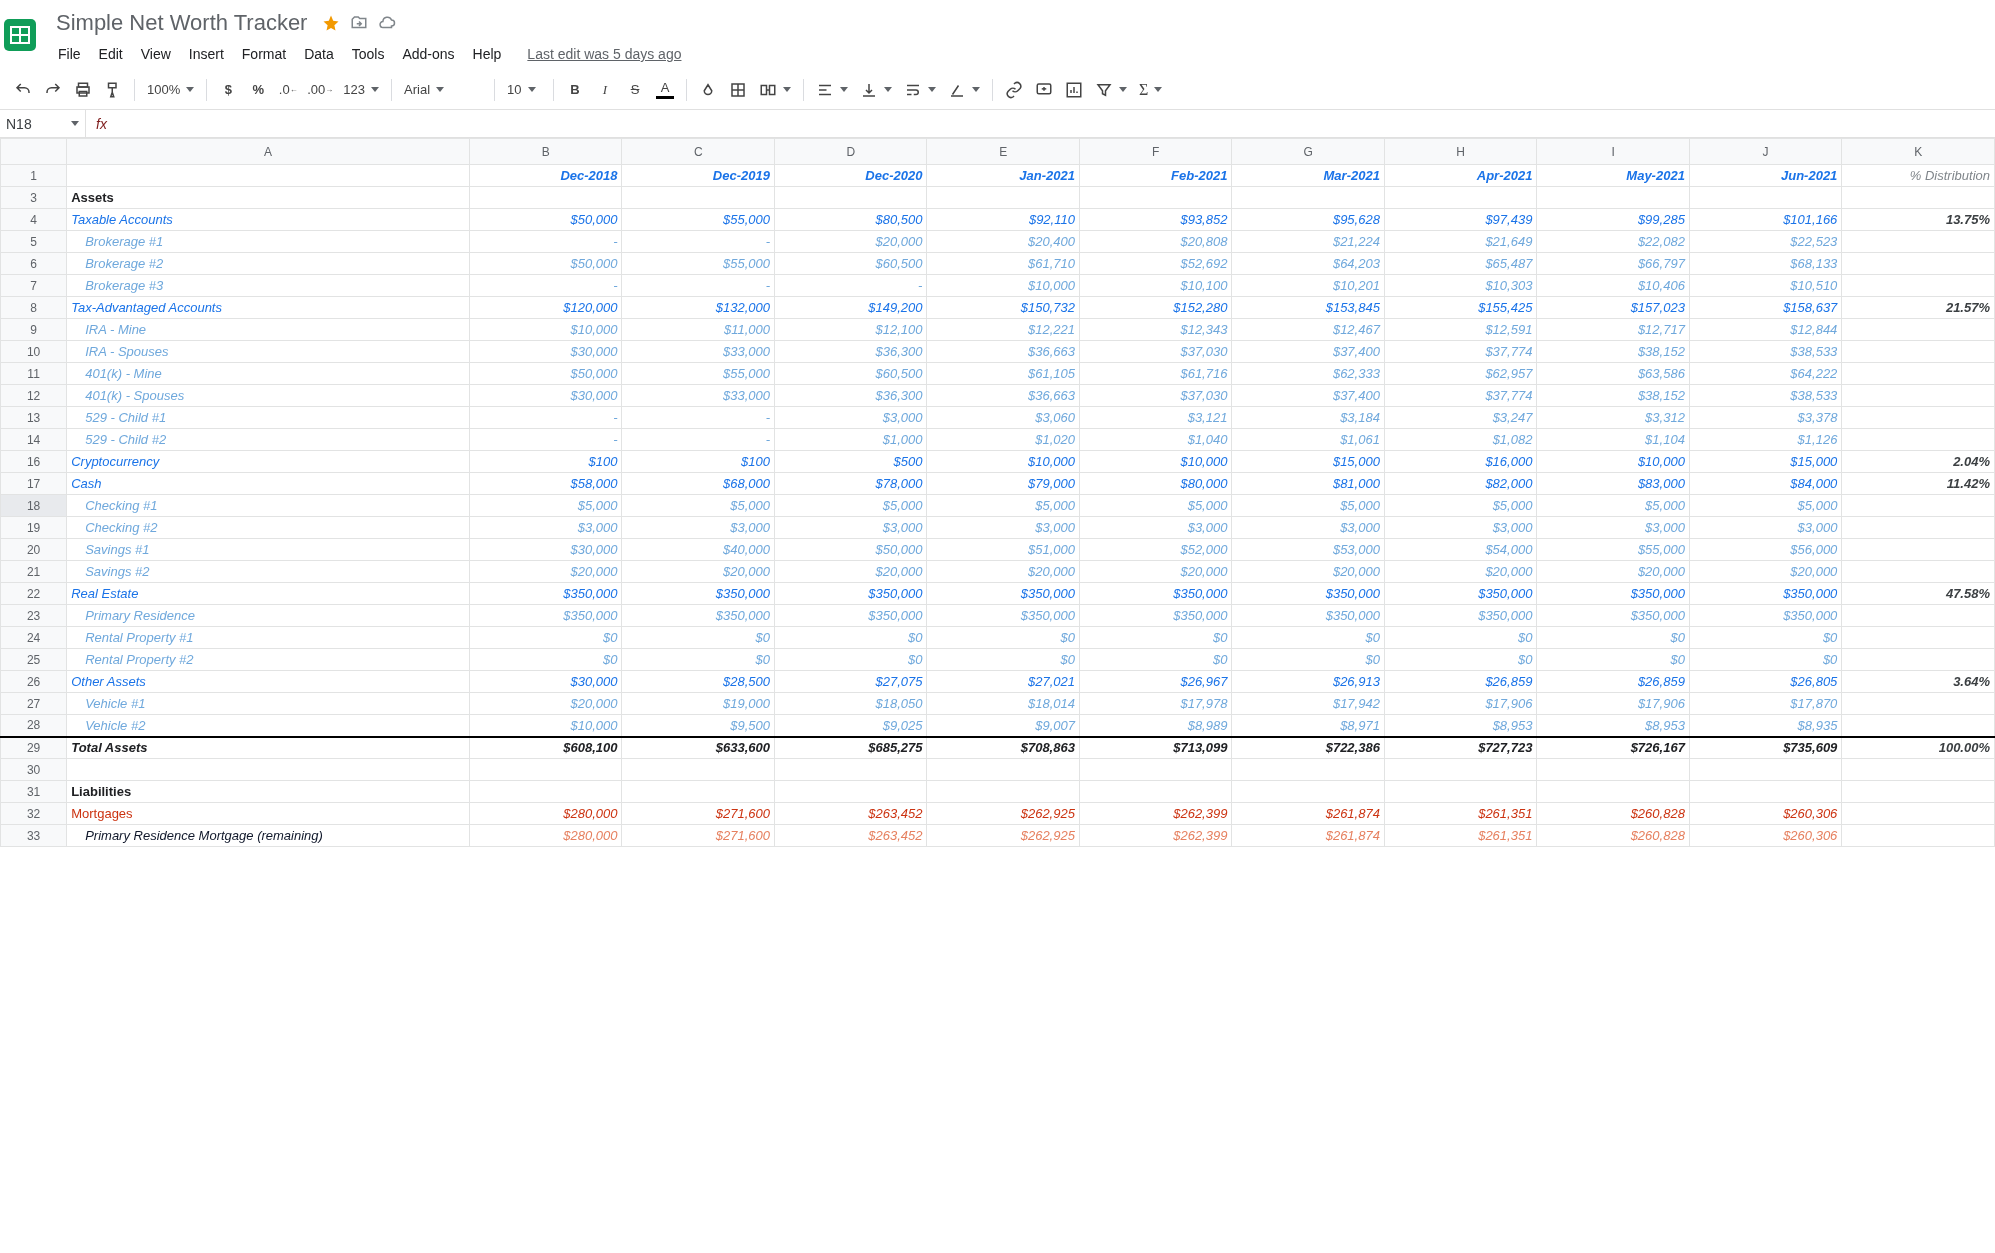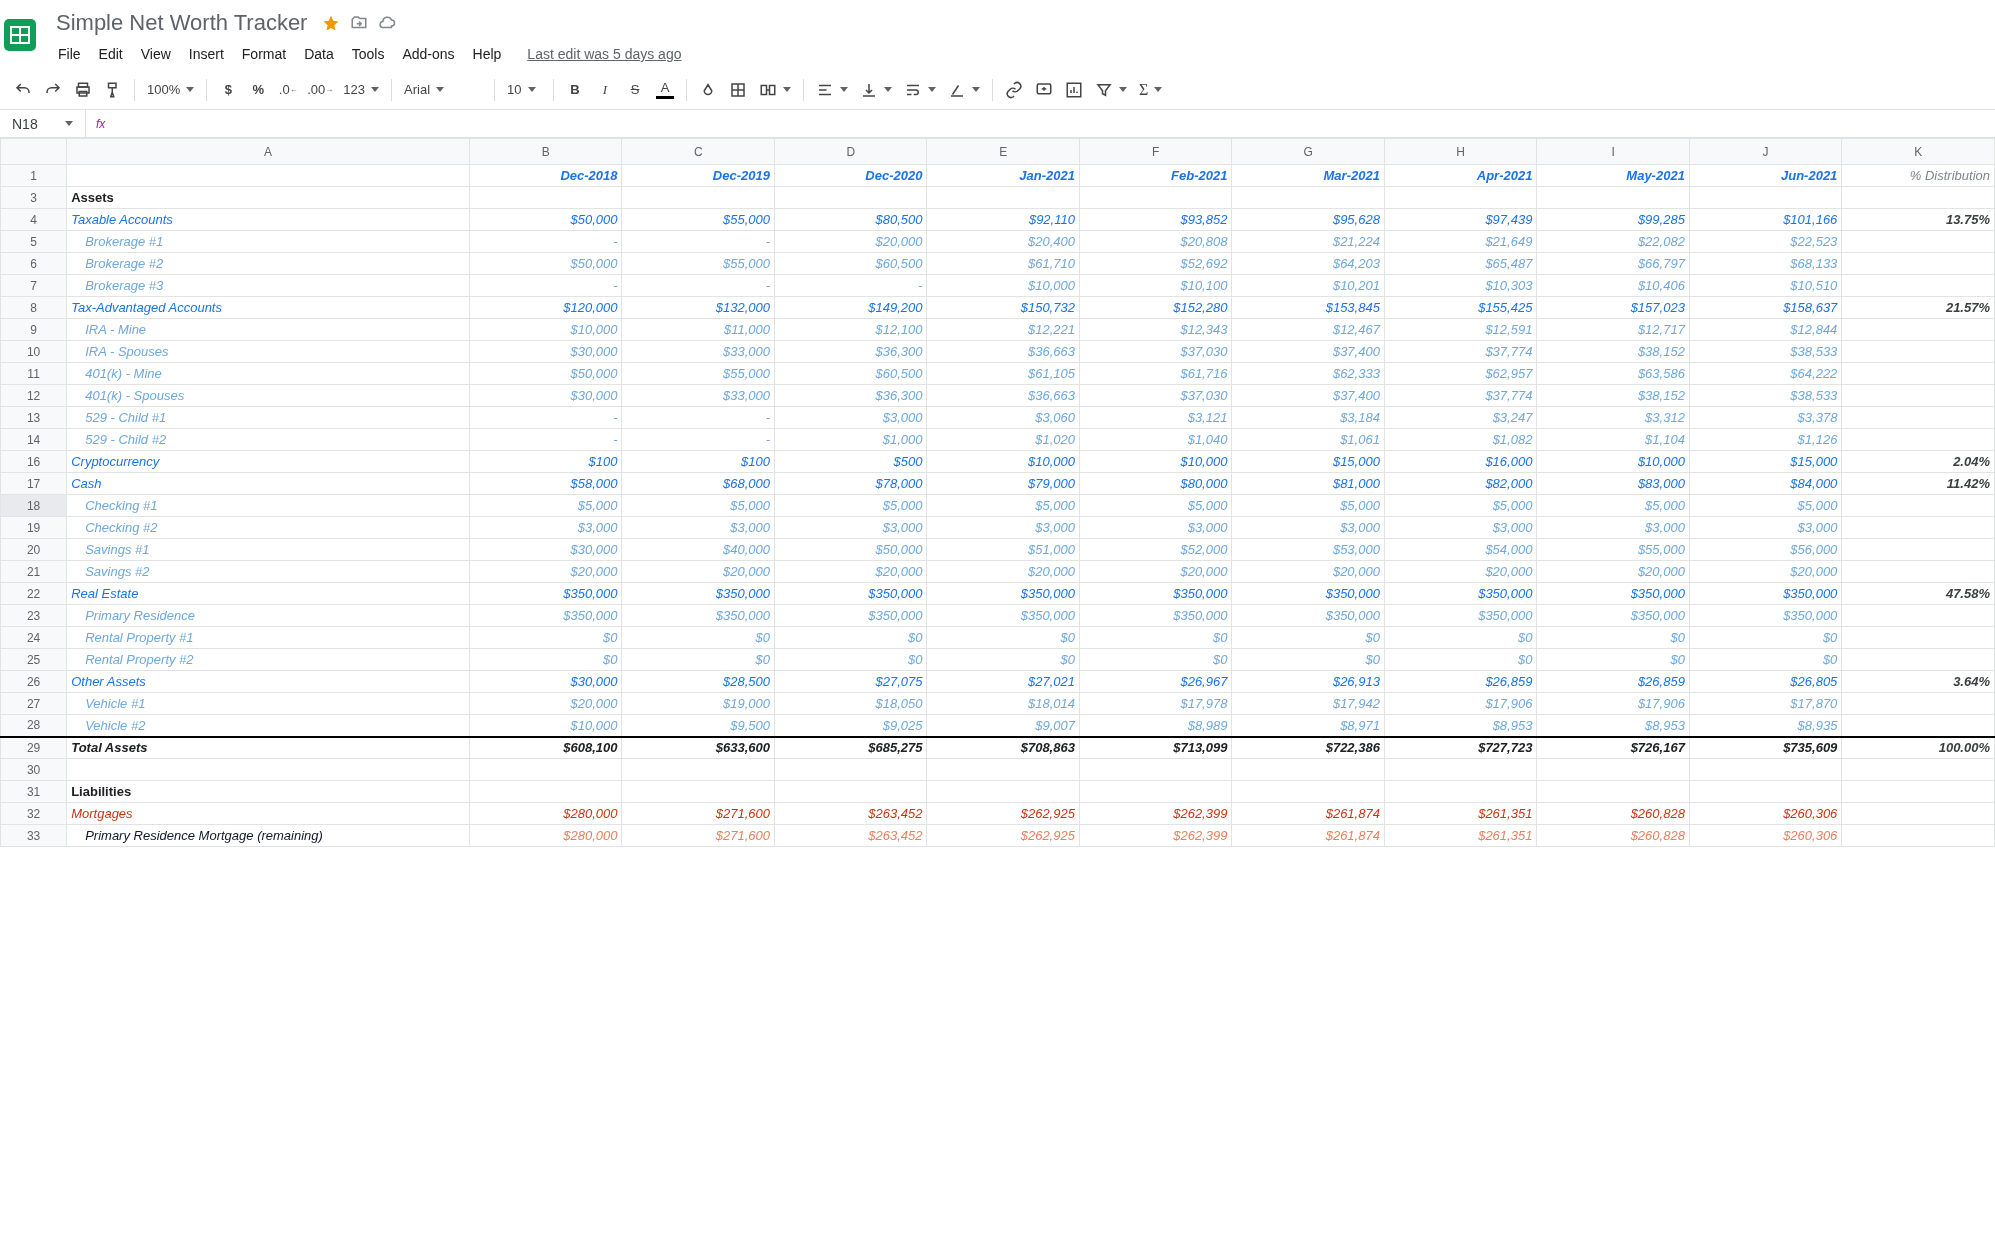--- a/index.html
+++ b/index.html
@@ -132,33 +132,33 @@
 
 .namebox-row {
   display: flex;
   align-items: center;
   border-bottom: 1px solid #e0e0e0;
   height: 28px;
 }
 .name-box {
   width: 86px;
   border-right: 1px solid #e0e0e0;
-  padding: 0 12px;
+  padding: 0 6px;
   font-size: 14px;
   color: #3c4043;
   height: 100%;
   display: flex;
   align-items: center;
   justify-content: space-between;
 }
 .fx-icon {
   padding: 0 10px;
-  color: #a21caf;
+  color: #7f1d1d;
   font-style: italic;
-  font-size: 12px;
+  font-size: 14px;
 }
 .fx-input {
   flex: 1;
   border: none;
   outline: none;
   font-size: 14px;
   height: 100%;
 }
 
 
@@ -201,21 +201,21 @@
 }
 .col-a { width: 280px; text-align: left; }
 .col-val { width: 106px; text-align: right; }
 .col-k { width: 106px; text-align: right; }
 
 
 .hdr-month { color: #1a73e8; font-weight: 700; font-style: italic; text-align: right; }
 .hdr-dist { color: #80868b; font-style: italic; text-align: right; }
 .section-head { font-weight: 700; }
 .cat-main { color: #1a73e8; font-style: italic; }
-.cat-main-red { color: #cc3311; font-style: italic; }
+.cat-main-red { color: #cc3311; }
 .cat-sub { color: #6fa8dc; font-style: italic; padding-left: 18px !important; }
 .cat-sub-red { color: #0f172a; font-style: italic; padding-left: 18px !important; }
 .val-main { color: #1a73e8; font-style: italic; }
 .val-sub { color: #6fa8dc; font-style: italic; }
 .val-red { color: #cc3311; font-style: italic; }
 .val-red-sub { color: #e6805f; font-style: italic; }
 .val-total { font-weight: 700; font-style: italic; }
 .val-dist { font-weight: 700; font-style: italic; color: #3c4043; }
 .row-top-border td { border-top: 2px solid #000; }
 .row-selected .rowhead { background: #e8eaed; }

